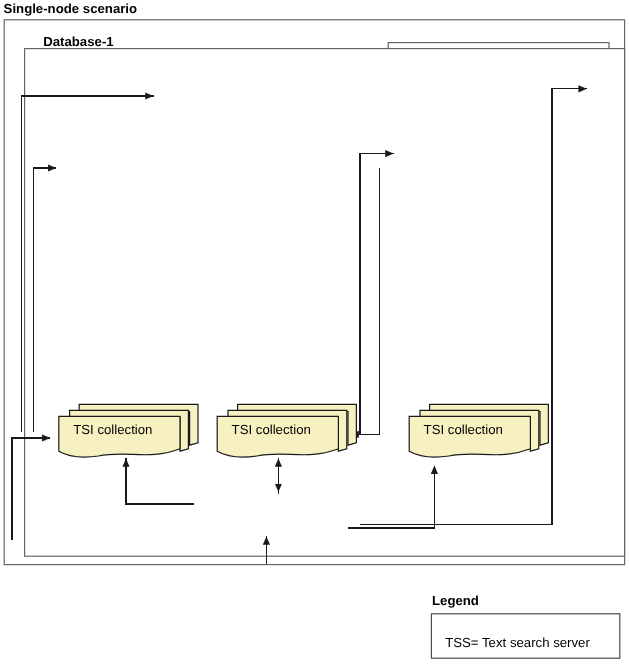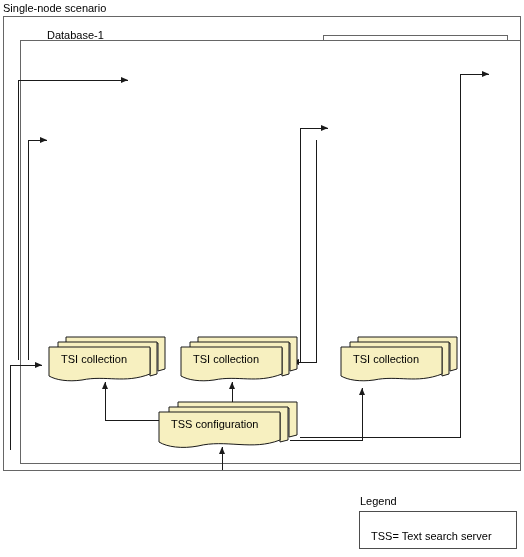--- a/index.html
+++ b/index.html
@@ -35,20 +35,21 @@
   .entity {
     background: #fcd9b4;
     border: 1px solid #8a5a2b;
   }
   .label {
     position: absolute;
     white-space: nowrap;
     font-size: 11px;
     line-height: 12px;
     color: #000;
+    font-weight: bold;
   }
   .ctr-label {
     position: absolute;
     white-space: pre-line;
     text-align: center;
     font-size: 11px;
     line-height: 12.5px;
   }
   
   .gridicon {
@@ -91,21 +92,21 @@
 </style>
 </head>
 <body>
 
 <div id="stage">
 
   <div class="label" style="left:3px; top:2px;">Single-node scenario</div>
 
   <div class="abs cbox-dark" style="left:3px; top:16px; width:518px; height:455px;"></div>
 
-  <div class="label" style="left:47px; top:29px;">Database-1</div>
+  <div class="label" style="left:36px; top:29px;">Database-1</div>
   <div class="abs cbox-dark" style="left:33px; top:43px; width:278px; height:252px;"></div>
 
   <div class="abs tspace" style="left:44px; top:48px; width:257px; height:120px;"></div>
   <div class="label" style="left:222px; top:52px;">Table space</div>
 
   <div class="abs entity" style="left:133px; top:55px; width:68px; height:44px;"></div>
   <div class="ctr-label" style="left:133px; top:63px; width:68px;">TSI
 catalog</div>
 
   <div class="abs entity" style="left:52px; top:119px; width:80px; height:42px;"></div>
@@ -261,30 +262,20 @@
     <svg width="122" height="52" viewBox="0 0 122 52">
       <g stroke="#1a1a1a" stroke-width="1" fill="#f7f0c0">
         <path d="M20,3 L119,3 L119,35 L112,37 L112,9 L20,9 z"></path>
         <path d="M12,8 L111,8 L111,40 L104,42 L104,14 L12,14 z"></path>
         <path d="M3,13 L104,13 L104,40 C78,50 60,41 36,46 C22,48 10,46 3,42 z"></path>
       </g>
     </svg>
     <div class="doc-text" style="left:15px; top:19px;">TSI collection</div>
   </div>
 
-  <div class="doc-stack" style="left:156px; top:399px;">
-    <svg width="148" height="52" viewBox="0 0 148 52">
-      <g stroke="#1a1a1a" stroke-width="1" fill="#f7f0c0">
-        <path d="M22,3 L141,3 L141,36 L133,38 L133,9 L22,9 z"></path>
-        <path d="M13,8 L132,8 L132,41 L124,43 L124,14 L13,14 z"></path>
-        <path d="M3,13 L124,13 L124,41 C96,52 70,40 42,47 C26,50 11,48 3,43 z"></path>
-      </g>
-    </svg>
-    <div class="doc-text" style="left:15px; top:19px;">TSS configuration</div>
-  </div>
 
   <div class="label" style="left:360px; top:495px;">Legend</div>
   <div class="abs legend-box" style="left:359px; top:511px; width:158px; height:38px;"></div>
   <div class="legend-lines" style="left:371px; top:517px;">
     <div>TSS= Text search server</div>
   </div>
 
 </div>
 
 </body></html>

